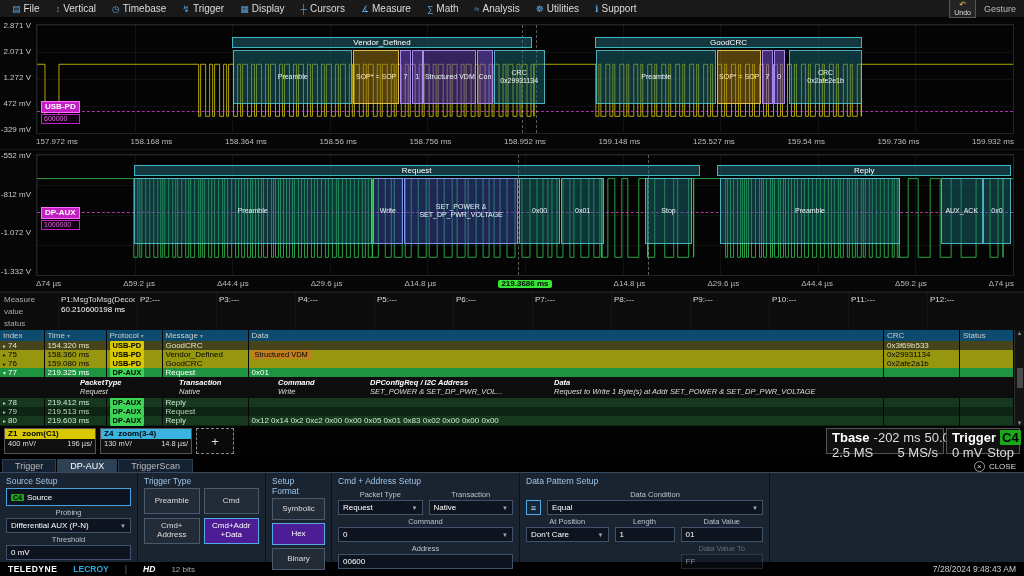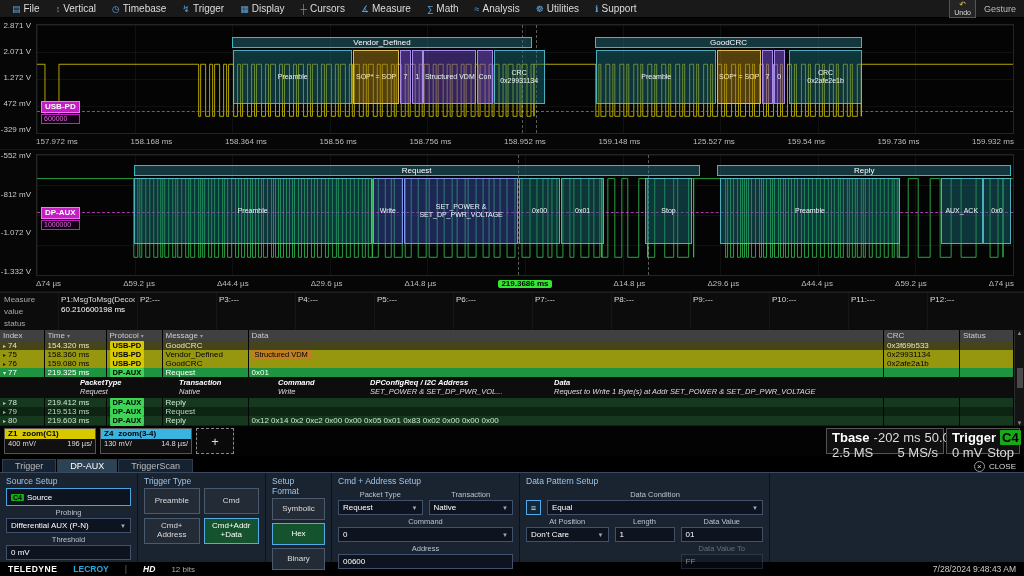--- a/index.html
+++ b/index.html
@@ -73,21 +73,21 @@
   .measure-side { width:58px; padding:2px 4px; color:#aaa; display:flex; flex-direction:column; justify-content:space-between; }
   .measure-cols { flex:1; display:flex; overflow:hidden; }
   .mcol { width:79px; flex:0 0 79px; padding:2px 2px; border-left:1px solid #161616; }
   .mname { color:#ddd; white-space:nowrap; overflow:hidden; }
   .mval { color:#fff; white-space:nowrap; overflow:hidden; margin-top:1px; }
   .mstat { height:8px; }
 
   
   .tablewrap { position:relative; height:96px; background:#080808; overflow:hidden; }
   .dtable { width:1014px; border-collapse:collapse; table-layout:fixed; font-size:8px; }
-  .dtable th { background:#404040; color:#ccc; font-weight:normal; text-align:left;
+  .dtable th { background:#0c4a6e; color:#ccc; font-weight:normal; text-align:left;
     height:11px; padding:0 3px; border-right:1px solid #000; white-space:nowrap; }
   .sort-ic { font-size:6px; color:#999; margin-left:2px; }
   .dtable td { height:9px; padding:0 3px; white-space:nowrap; overflow:hidden; border-right:1px solid rgba(0,0,0,0.25); }
   .exp-ic { font-size:6px; margin-right:2px; color:inherit; opacity:0.8; }
   tr.r-usbpd-dark { background:#45441a; color:#e6e6c4; }
   tr.r-usbpd-light { background:#97970f; color:#000; }
   tr.r-selected { background:#1f9440; color:#fff; }
   tr.r-dpaux-a { background:#16381e; color:#cfe8cf; }
   tr.r-dpaux-b { background:#0d2313; color:#b8d8b8; }
   .proto-badge { display:inline-block; padding:0 3px; font-size:7.5px; font-weight:bold; border-radius:1px; }
@@ -144,21 +144,21 @@
   .p-source { width:138px; }
   .p-trigtype { width:128px; }
   .p-format { width:66px; }
   .p-cmdaddr { width:188px; }
   .p-datapat { width:250px; }
   .btn-grid { display:grid; grid-template-columns:1fr 1fr; gap:4px; }
   .btn-col { display:grid; grid-template-rows:repeat(3,1fr); gap:3px; height:72px; }
   .dbtn { background:#232b36; border:1px solid #4a5a6e; color:#ddd; font-size:8px;
     padding:1px 2px; height:26px; line-height:1.1; }
   .btn-col .dbtn { height:auto; }
-  .dbtn.sel { background:#14532d; border-color:#55aae6; color:#fff; }
+  .dbtn.sel { background:#4c1d95; border-color:#55aae6; color:#fff; }
   .row2 { display:flex; gap:6px; }
   .col { flex:1; }
   .hamb { width:15px; height:15px; border:1px solid #55aae6; background:#12273a; color:#cfe4f4;
     font-size:9px; display:flex; align-items:center; justify-content:center; }
 
   
   .statusbar { height:14px; background:#000; display:flex; align-items:center; padding:0 8px; font-size:9px; gap:16px; }
   .brand1 { color:#fff; font-weight:bold; letter-spacing:0.5px; font-size:8.5px; }
   .brand2 { color:#2aa9e0; font-weight:bold; font-size:8.5px; }
   .sep { color:#666; }

